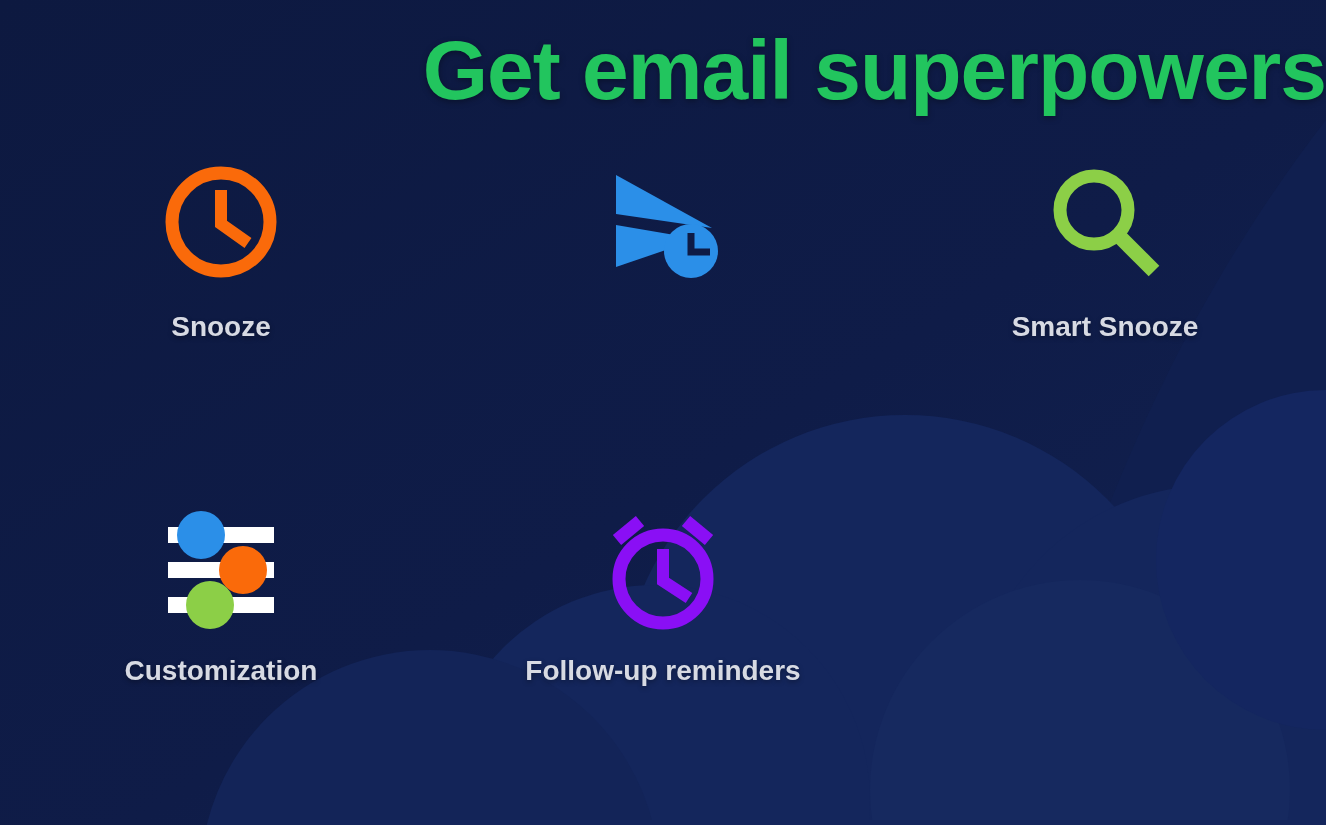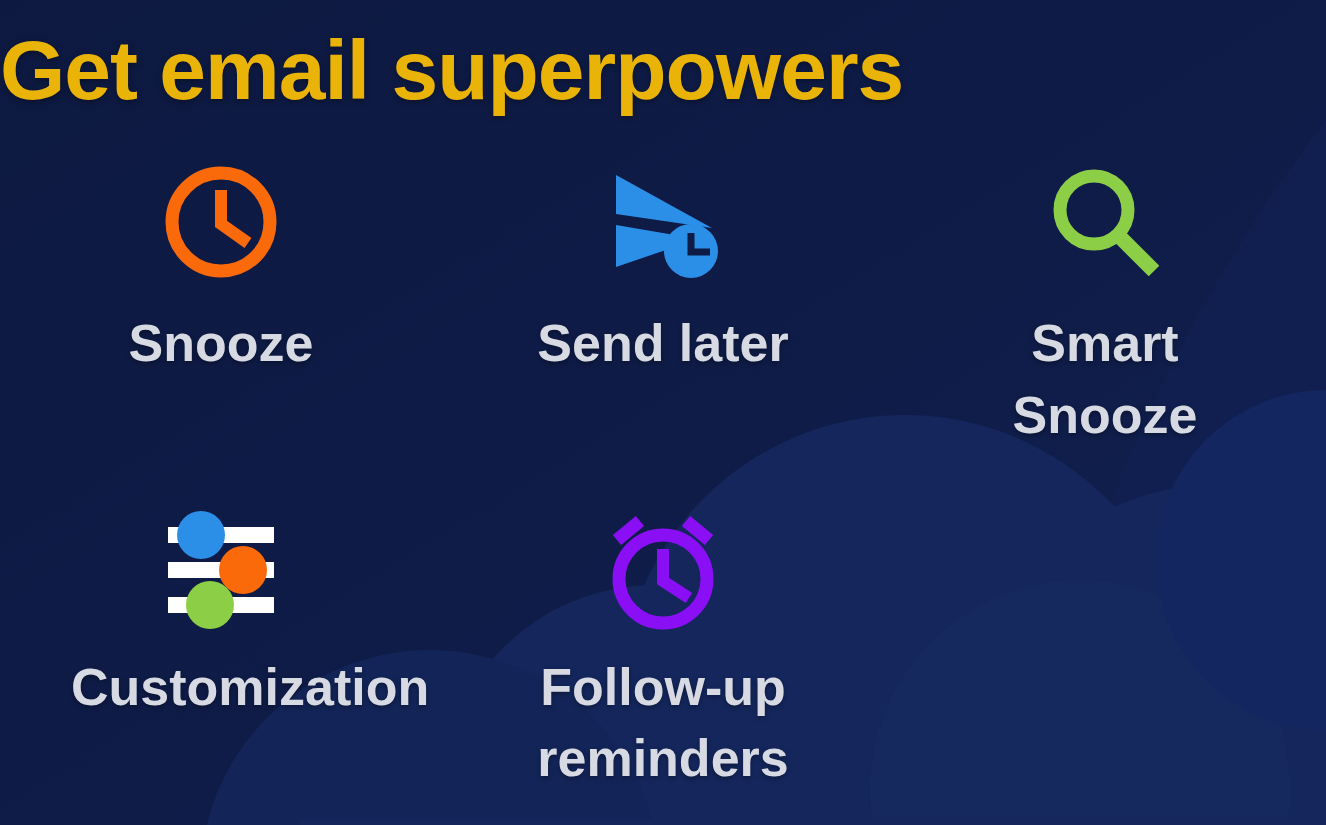--- a/index.html
+++ b/index.html
@@ -31,22 +31,22 @@
   .page {
     position:relative;
     z-index:2;
     width:1326px;
     height:825px;
     display:flex;
     flex-direction:column;
   }
 
   .headline {
-    text-align:left;
-    color:#eab308;
+    text-align:right;
+    color:#22c55e;
     font-size:84px;
     font-weight:bold;
     letter-spacing:-1px;
     line-height:1;
     padding-top:28px;
     text-shadow:0 2px 6px rgba(0,0,0,.35);
     white-space:nowrap;
   }
 
   .feature-grid {
@@ -70,21 +70,21 @@
     height:132px;
     display:flex;
     align-items:center;
     justify-content:center;
   }
   .feature-icon svg { display:block; }
 
   .feature-label {
     margin-top:20px;
     color:#d7dae3;
-    font-size:52px;
+    font-size:28px;
     font-weight:bold;
     line-height:1.38;
     text-align:center;
     max-width:300px;
     text-shadow:0 2px 5px rgba(0,0,0,.35);
   }
 
   
   .feature.row2 .feature-label { margin-top:16px; }
 </style>
@@ -133,21 +133,20 @@
         <svg width="126" height="126" viewBox="0 0 126 126">
 
           <path d="M16 16 L112 69 L16 55 Z" fill="#2b8fe8"></path>
 
           <path d="M16 66 L98 80 L16 108 Z" fill="#2b8fe8"></path>
 
           <circle cx="91" cy="92" r="27" fill="#2b8fe8"></circle>
           <path d="M91 74 L91 93 L110 93" fill="none" stroke="#0e1b45" stroke-width="7" stroke-linecap="butt"></path>
         </svg>
       </div>
-      <div class="feature-label">Send later</div>
     </div>
 
     <div class="feature">
       <div class="feature-icon">
         <svg width="126" height="126" viewBox="0 0 126 126">
           <circle cx="52" cy="51" r="34" fill="none" stroke="#8ccf47" stroke-width="13"></circle>
           <line x1="76" y1="76" x2="112" y2="112" stroke="#8ccf47" stroke-width="15" stroke-linecap="butt"></line>
         </svg>
       </div>
       <div class="feature-label">Smart Snooze</div>

